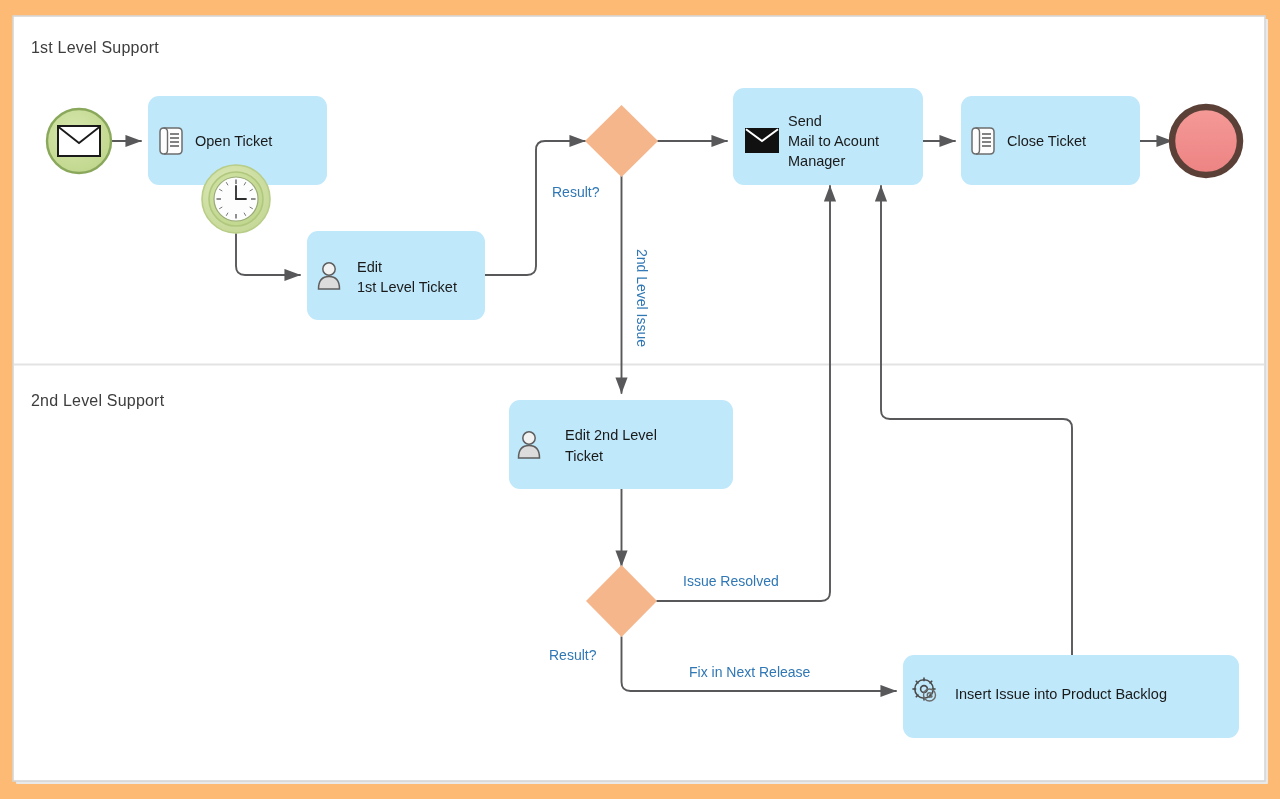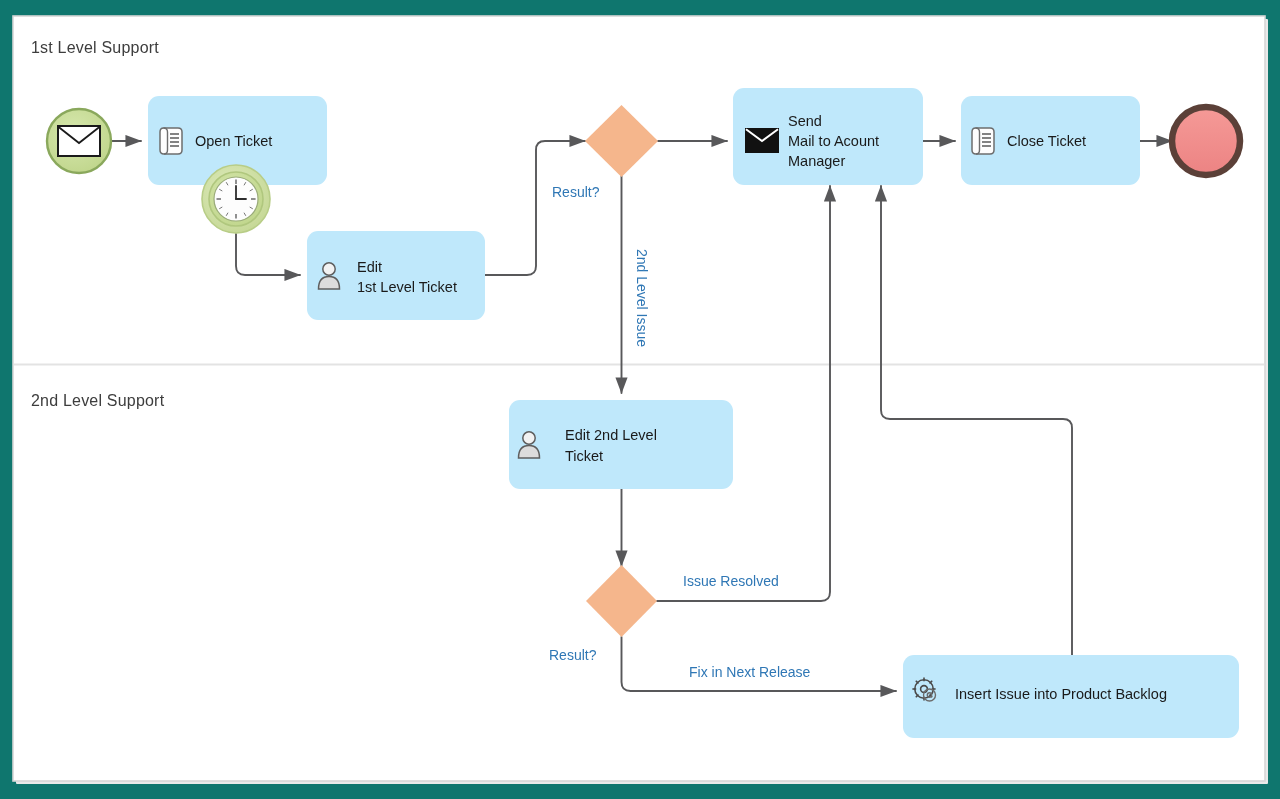--- a/index.html
+++ b/index.html
@@ -5,21 +5,21 @@
   html, body {
     margin: 0;
     padding: 0;
     background: #ffffff;
     font-family: "Liberation Sans", sans-serif;
   }
   #canvas-wrap {
     position: relative;
     width: 1280px;
     height: 799px;
-    background: #0f766e;
+    background: #fdba74;
     overflow: hidden;
   }
   svg#bpmn {
     display: block;
     width: 1280px;
     height: 799px;
   }
   .lane-label {
     font-family: "Liberation Sans", sans-serif;
     font-size: 16px;

